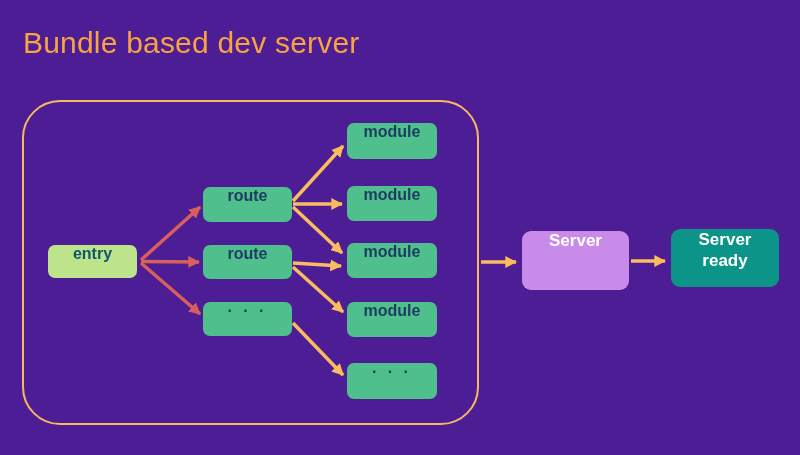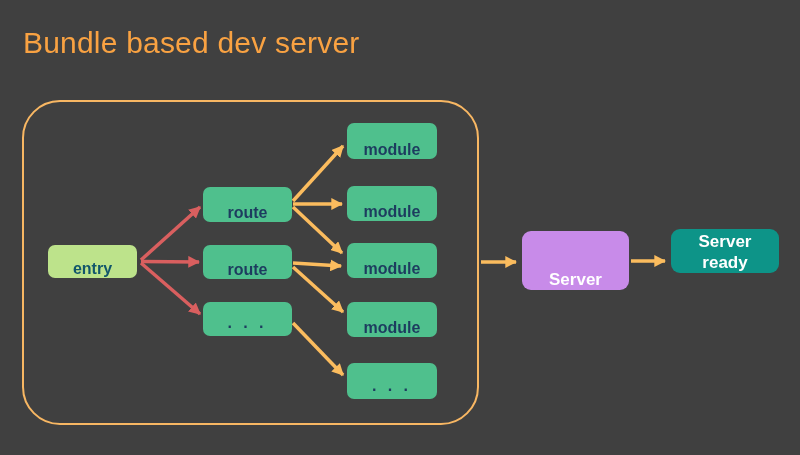--- a/index.html
+++ b/index.html
@@ -3,21 +3,21 @@
 <meta charset="utf-8">
 <style>
   html,body{margin:0;padding:0;}
   body{
     font-family:"Liberation Sans", sans-serif;
     background:#EDEDED;
   }
   .stage{
     position:relative;
     width:800px;height:455px;
-    background:#404040;
+    background:#4c1d95;
     overflow:hidden;
     text-decoration:underline;
   }
   .page-title{
     position:absolute;
     left:23px;top:26px;
     font-size:30px;
     font-weight:500;
     letter-spacing:.2px;
     color:#F9A242;
@@ -33,21 +33,21 @@
     background:transparent;
   }
   .arrow-layer{
     position:absolute;
     left:0;top:0;width:800px;height:455px;
     pointer-events:none;
   }
   .node{
     position:absolute;
     display:flex;
-    align-items:flex-end;
+    align-items:flex-start;
     justify-content:center;
     box-sizing:border-box;
     border-radius:7px;
     font-size:16px;
     font-weight:600;
     text-align:center;
   }
   .node--entry{
     left:48px;top:245px;width:89px;height:33px;
     background:#BDE38B;
@@ -67,21 +67,21 @@
   .node--module-dots{left:347px;top:363px;width:90px;height:36px;}
   .node--dots{letter-spacing:3px;font-weight:700;}
   .node--bundle{
     left:522px;top:231px;width:107px;height:59px;
     background:#C88BE9;
     color:#FFFFFF;
     font-size:17px;
     border-radius:9px;
   }
   .node--server{
-    left:671px;top:229px;width:108px;height:44px;
+    left:671px;top:229px;width:108px;height:58px;
     background:#0D9488;
     color:#FFFFFF;
     font-size:17px;
     font-weight:700;
     border-radius:9px;
     line-height:1.25;
   }
   .node--server .wrap-label{
     display:block;
     width:66px;

